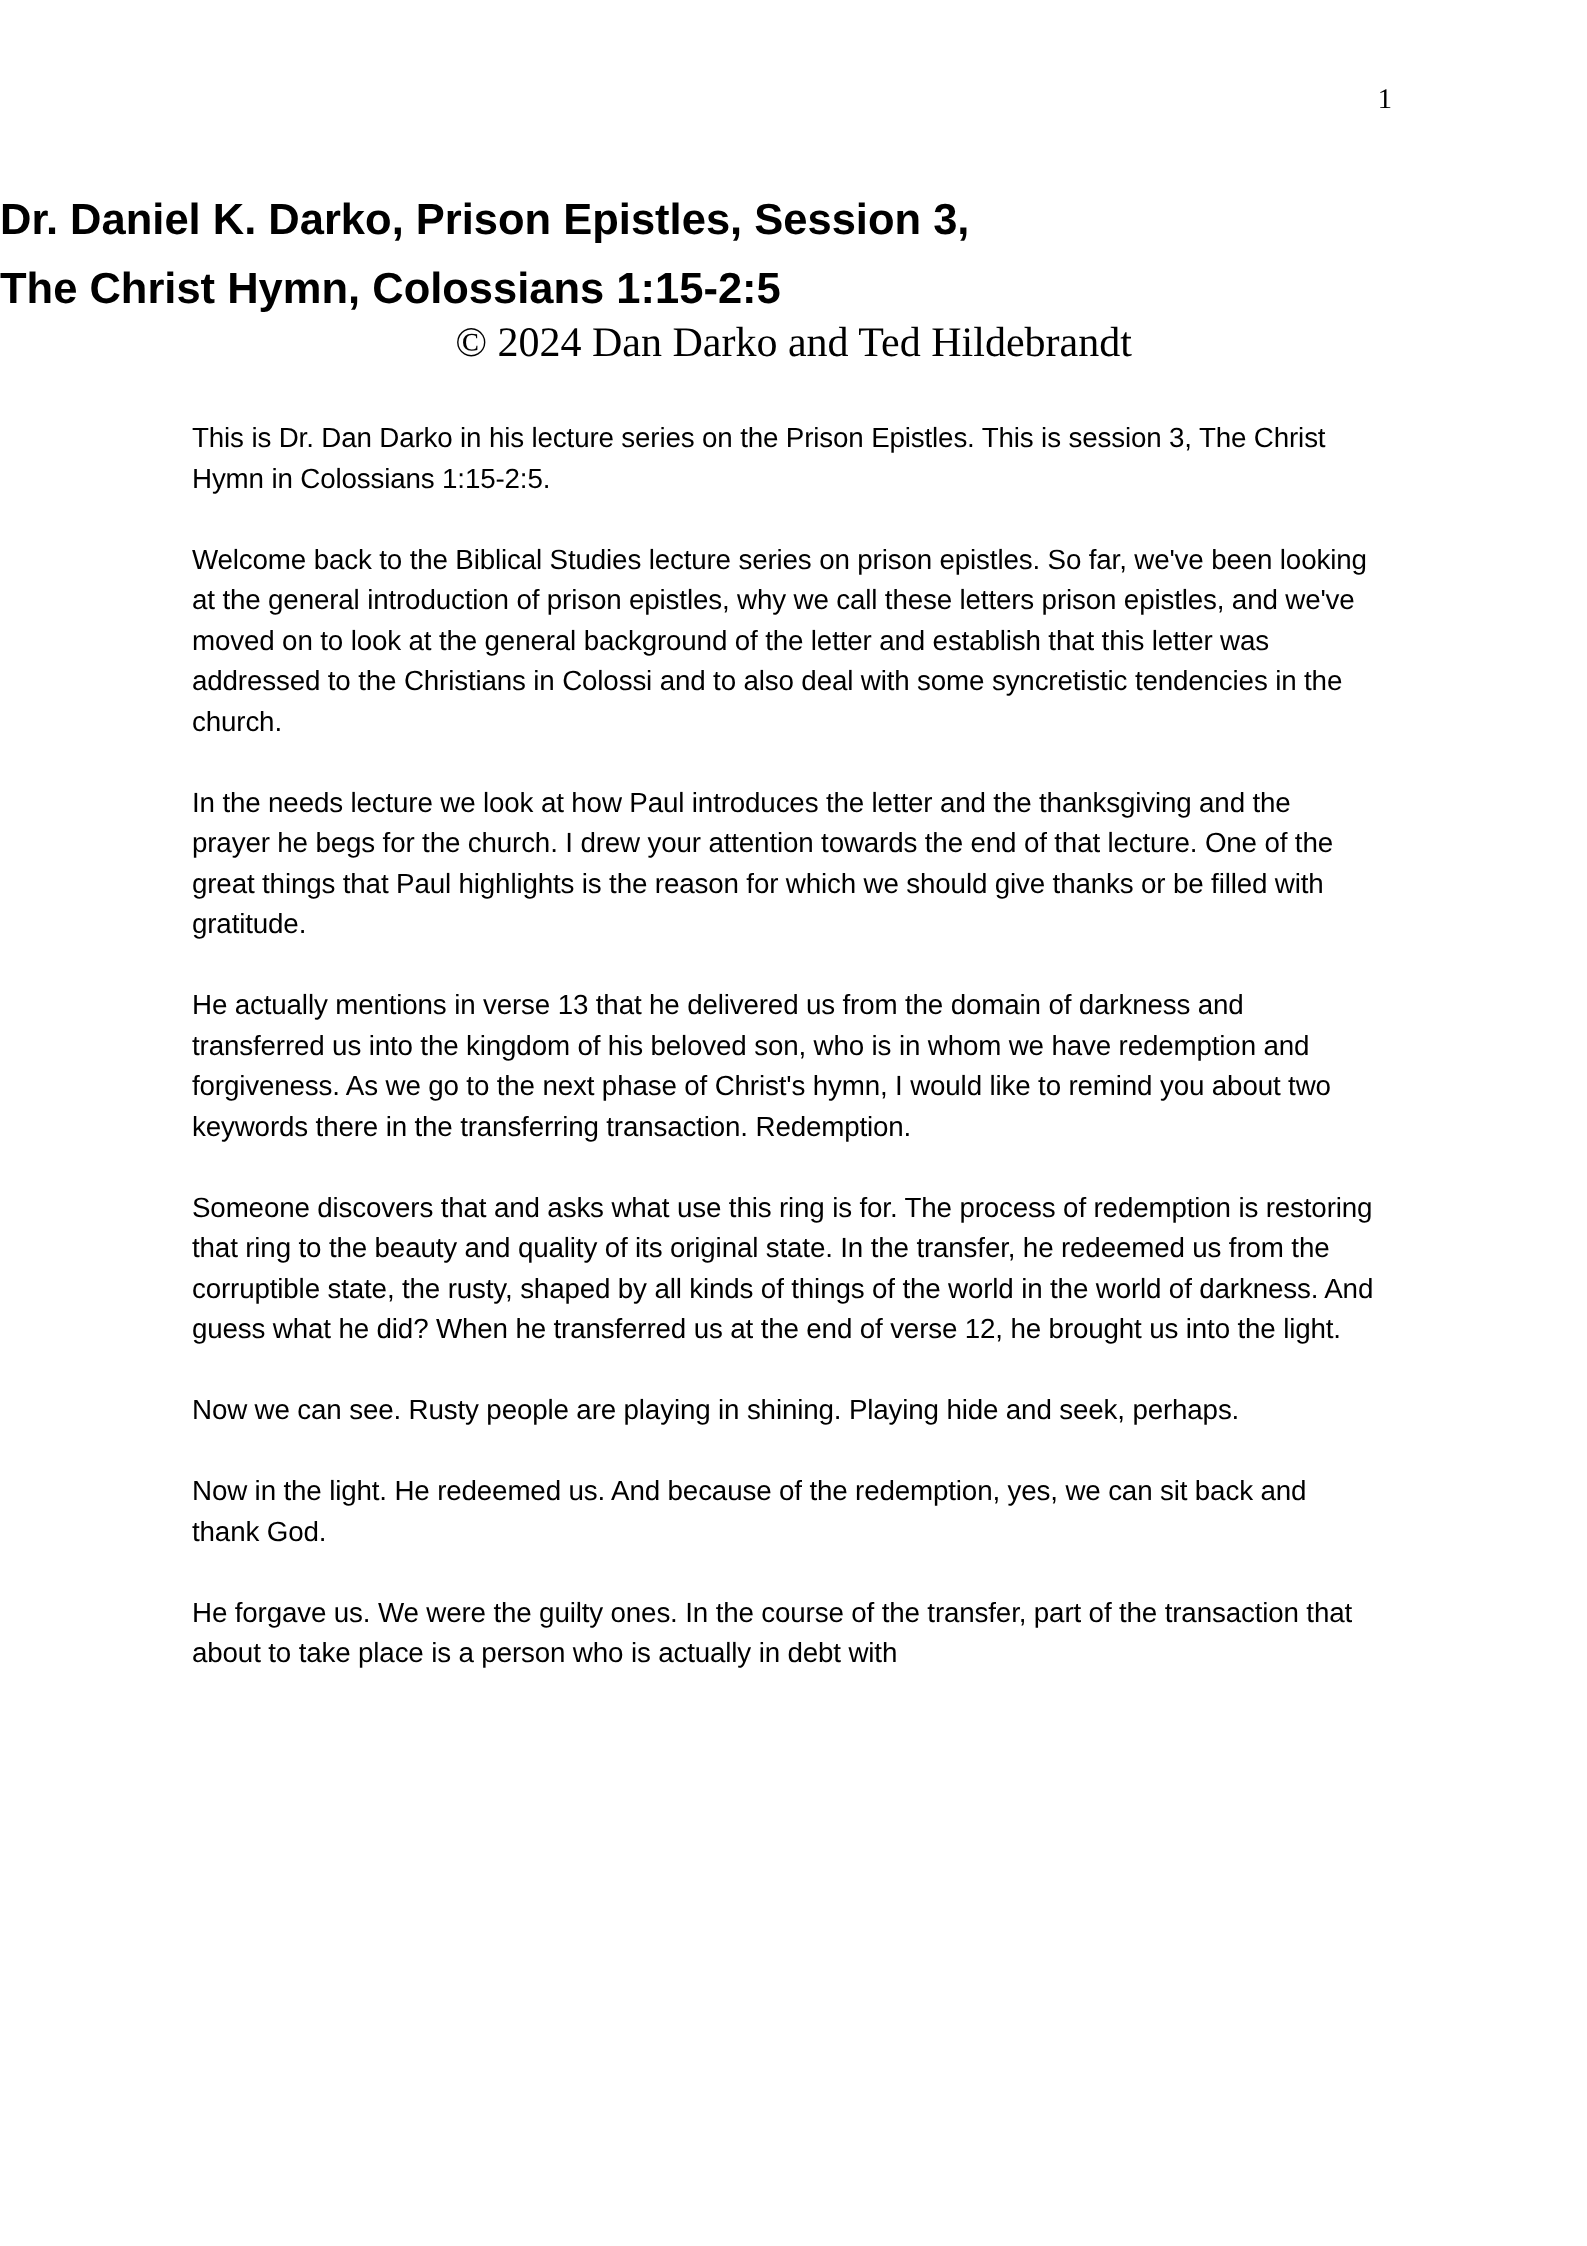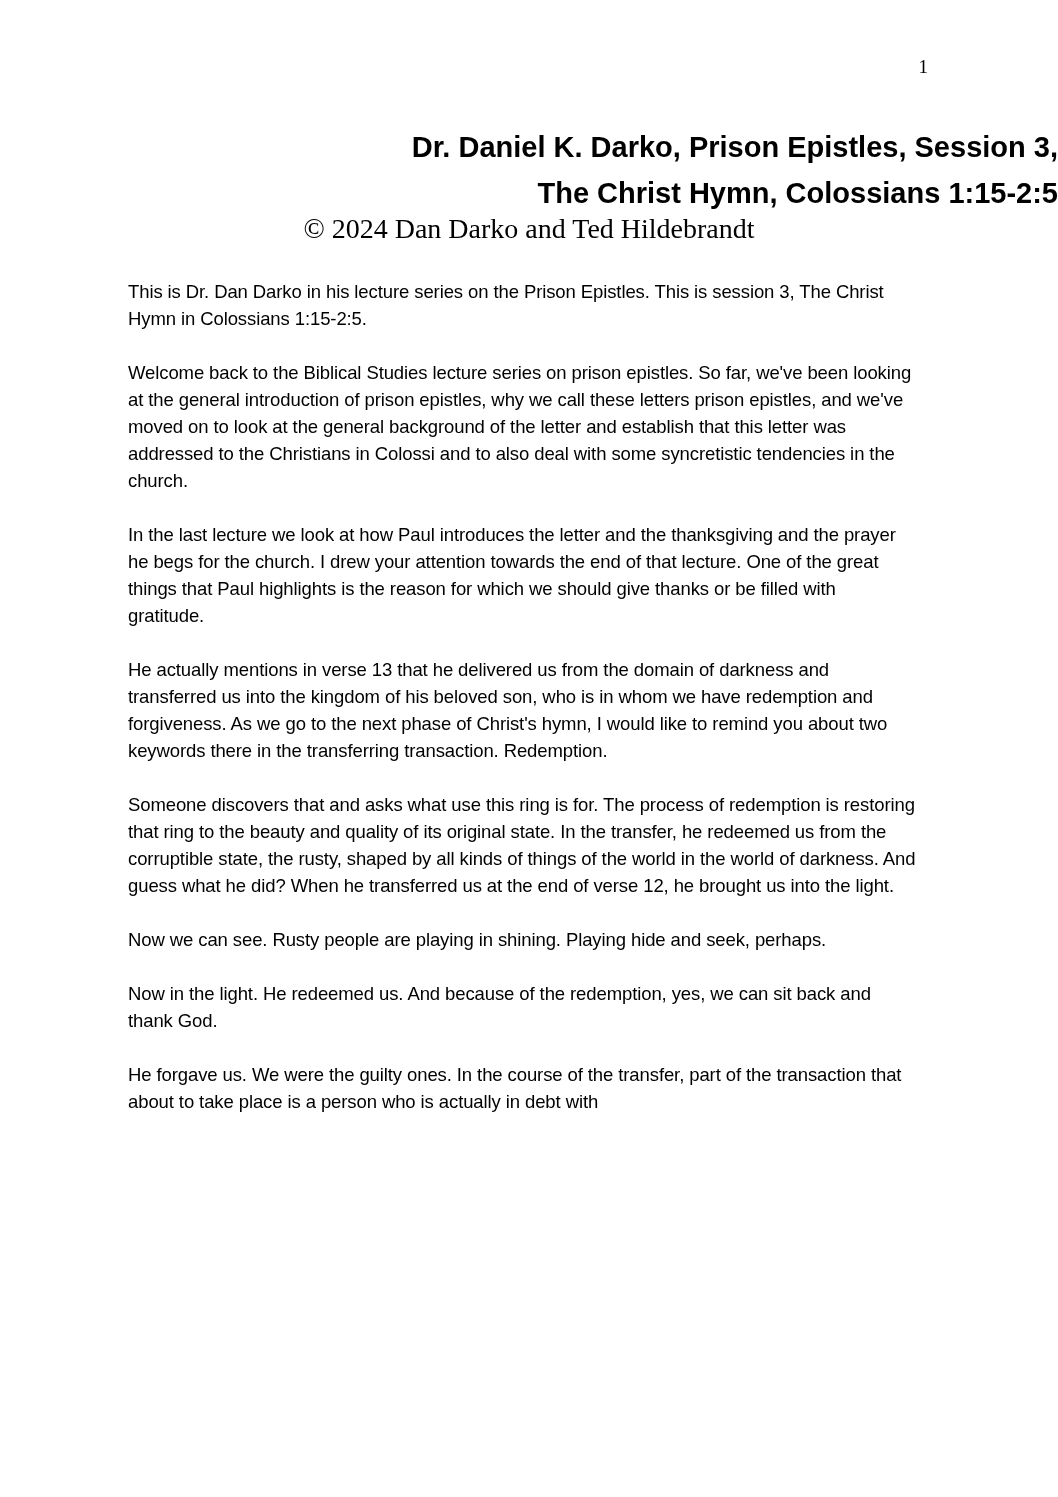--- a/index.html
+++ b/index.html
@@ -20,21 +20,21 @@
   }
   .page-number {
     font-family: "Liberation Serif", serif;
     font-size: 19px;
     line-height: 22px;
     text-align: right;
     padding-right: 130px;
   }
   .title {
     margin: 46px 0 0 0;
-    text-align: right;
+    text-align: left;
     font-family: "Liberation Sans", sans-serif;
     font-size: 29px;
     font-weight: bold;
     line-height: 46px;
   }
   .title-line {
     display: block;
   }
   .copyright {
     font-family: "Liberation Serif", serif;
@@ -62,20 +62,20 @@
   <h1 class="title">
     <span class="title-line">Dr. Daniel K. Darko, Prison Epistles, Session 3,</span>
     <span class="title-line">The Christ Hymn, Colossians 1:15-2:5</span>
   </h1>
 
   <div class="copyright">© 2024 Dan Darko and Ted Hildebrandt</div>
 
   <div class="body-text">
     <p>This is Dr. Dan Darko in his lecture series on the Prison Epistles. This is session 3, The Christ Hymn in Colossians 1:15-2:5.</p>
     <p>Welcome back to the Biblical Studies lecture series on prison epistles. So far, we've been looking at the general introduction of prison epistles, why we call these letters prison epistles, and we've moved on to look at the general background of the letter and establish that this letter was addressed to the Christians in Colossi and to also deal with some syncretistic tendencies in the church.</p>
-    <p>In the last lecture we look at how Paul introduces the letter and the thanksgiving and the prayer he begs for the church. I drew your attention towards the end of that lecture. One of the great things that Paul highlights is the reason for which we should give thanks or be filled with gratitude.</p>
+    <p>In the needs lecture we look at how Paul introduces the letter and the thanksgiving and the prayer he begs for the church. I drew your attention towards the end of that lecture. One of the great things that Paul highlights is the reason for which we should give thanks or be filled with gratitude.</p>
     <p>He actually mentions in verse 13 that he delivered us from the domain of darkness and transferred us into the kingdom of his beloved son, who is in whom we have redemption and forgiveness. As we go to the next phase of Christ's hymn, I would like to remind you about two keywords there in the transferring transaction. Redemption.</p>
     <p>Someone discovers that and asks what use this ring is for. The process of redemption is restoring that ring to the beauty and quality of its original state. In the transfer, he redeemed us from the corruptible state, the rusty, shaped by all kinds of things of the world in the world of darkness. And guess what he did? When he transferred us at the end of verse 12, he brought us into the light.</p>
     <p>Now we can see. Rusty people are playing in shining. Playing hide and seek, perhaps.</p>
     <p>Now in the light. He redeemed us. And because of the redemption, yes, we can sit back and thank God.</p>
     <p>He forgave us. We were the guilty ones. In the course of the transfer, part of the transaction that about to take place is a person who is actually in debt with</p>
   </div>
 </div>
 
 </body></html>

